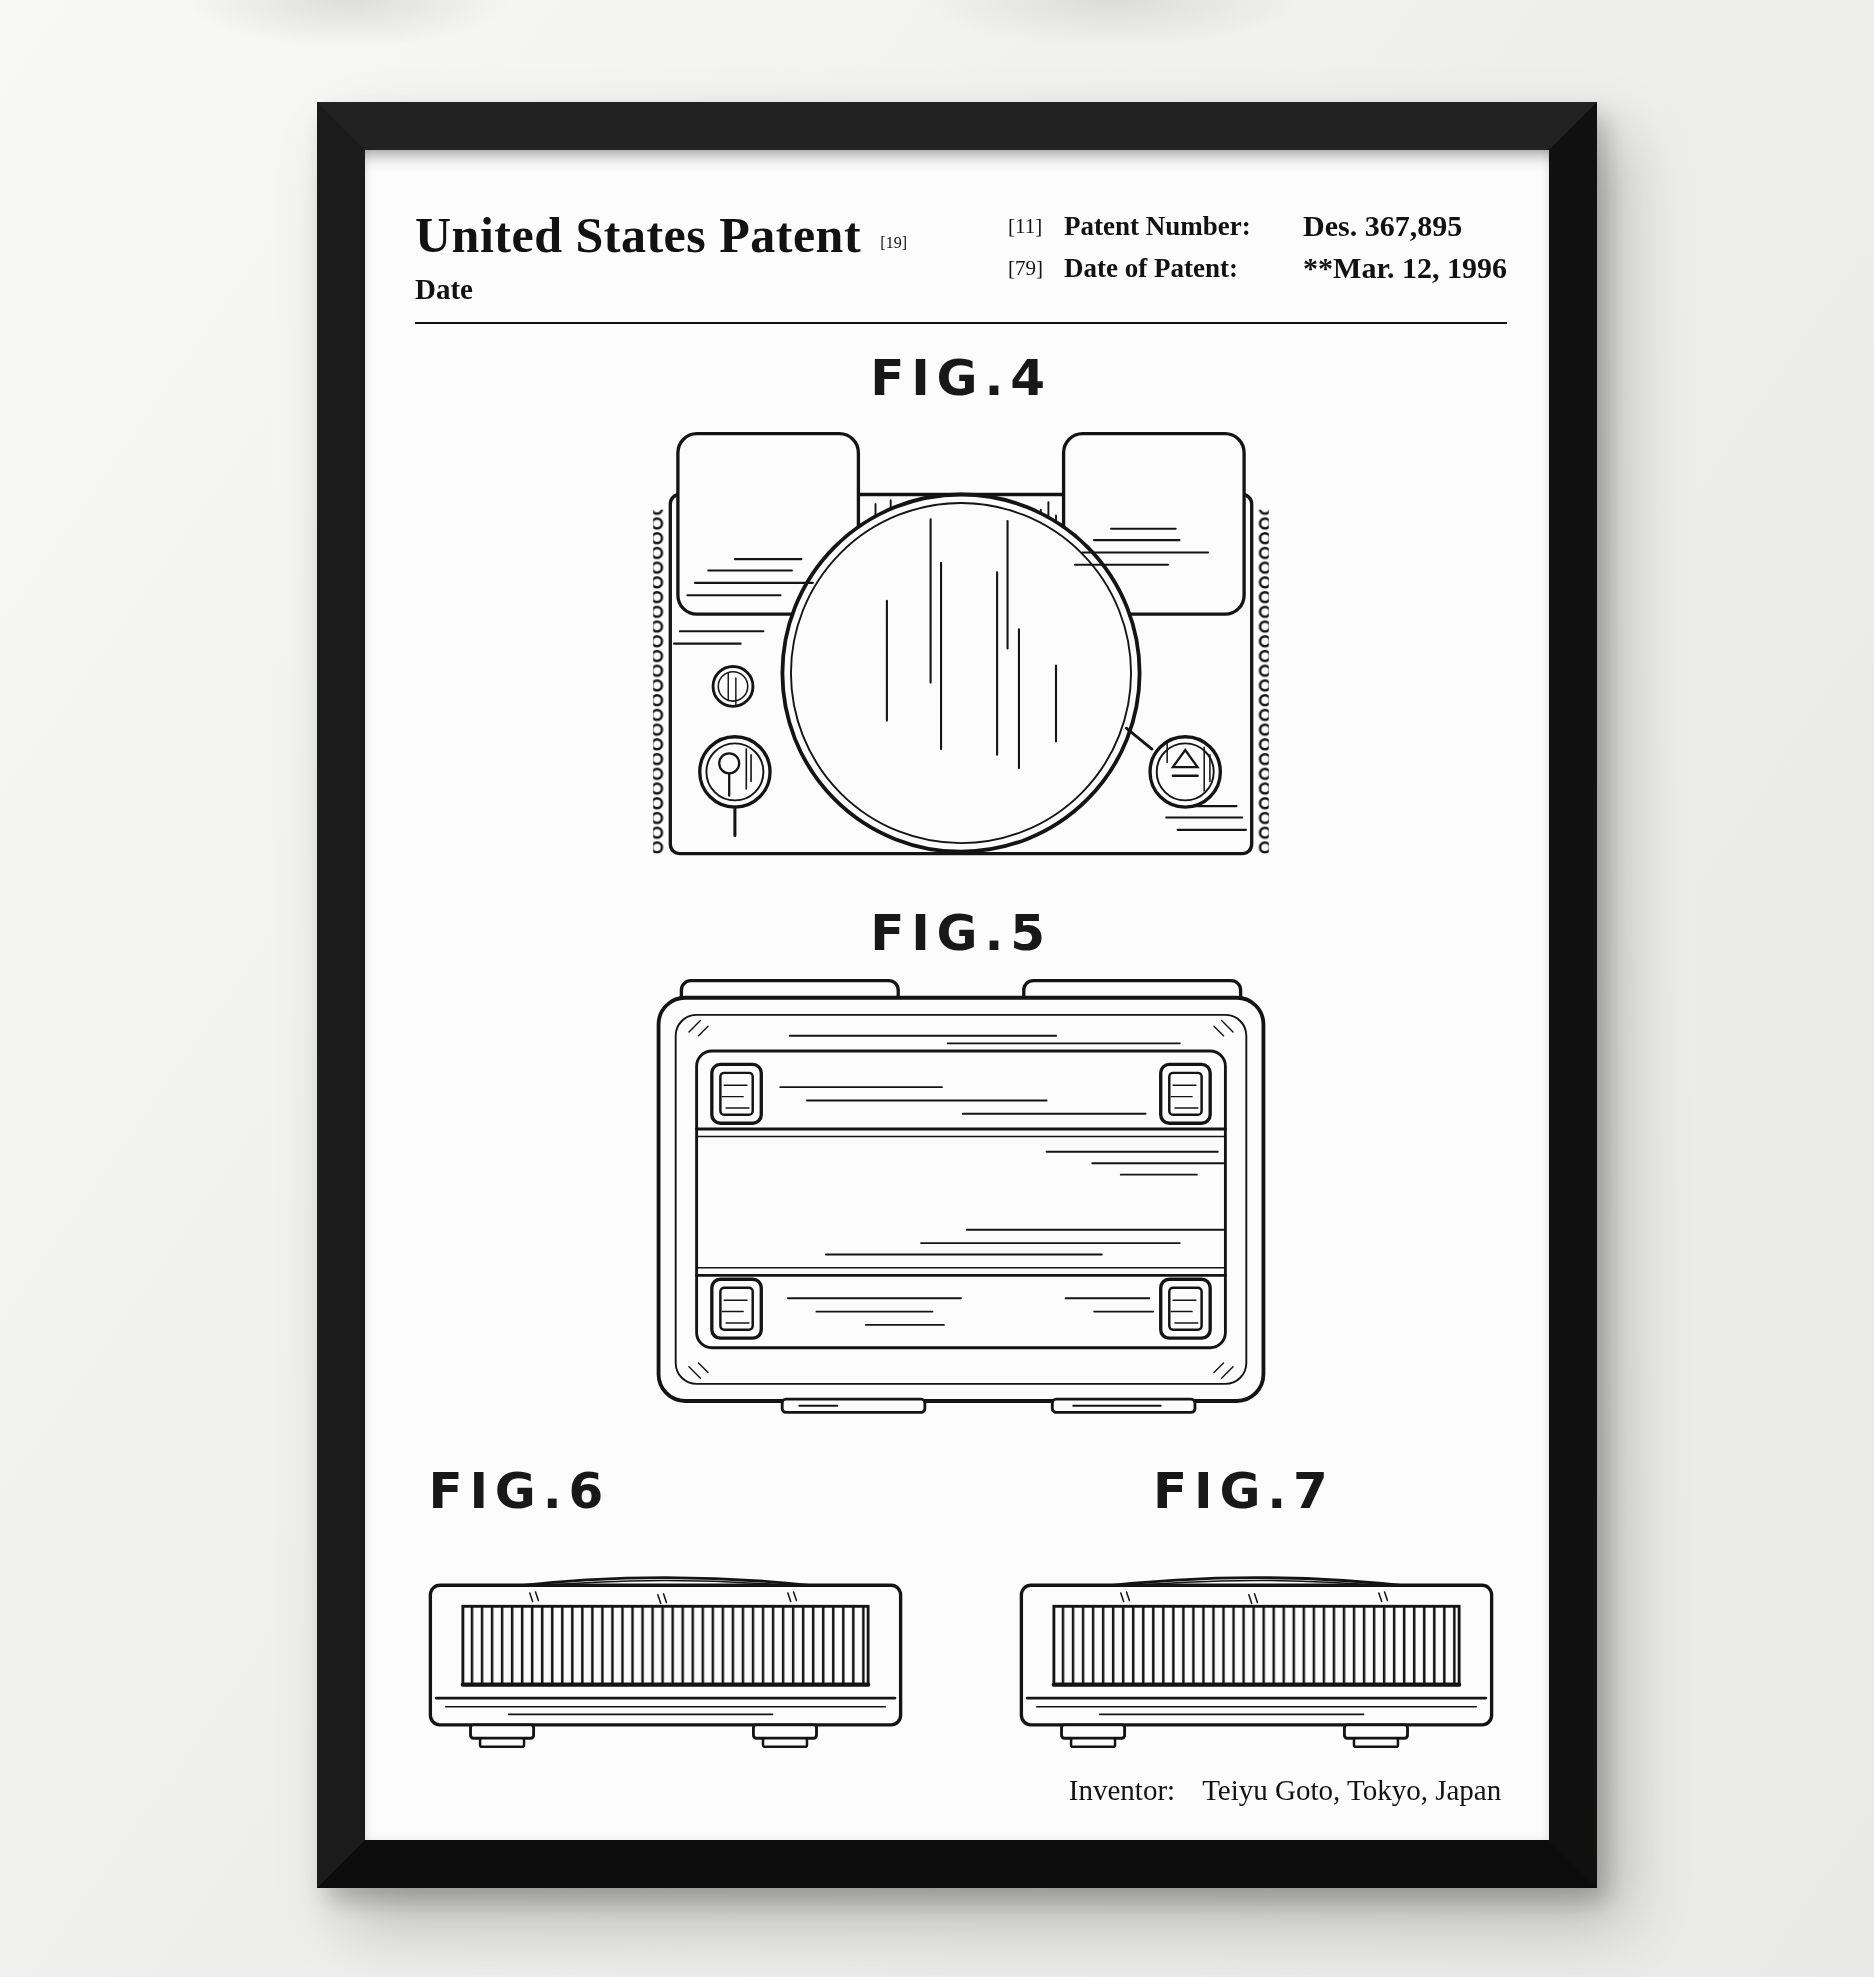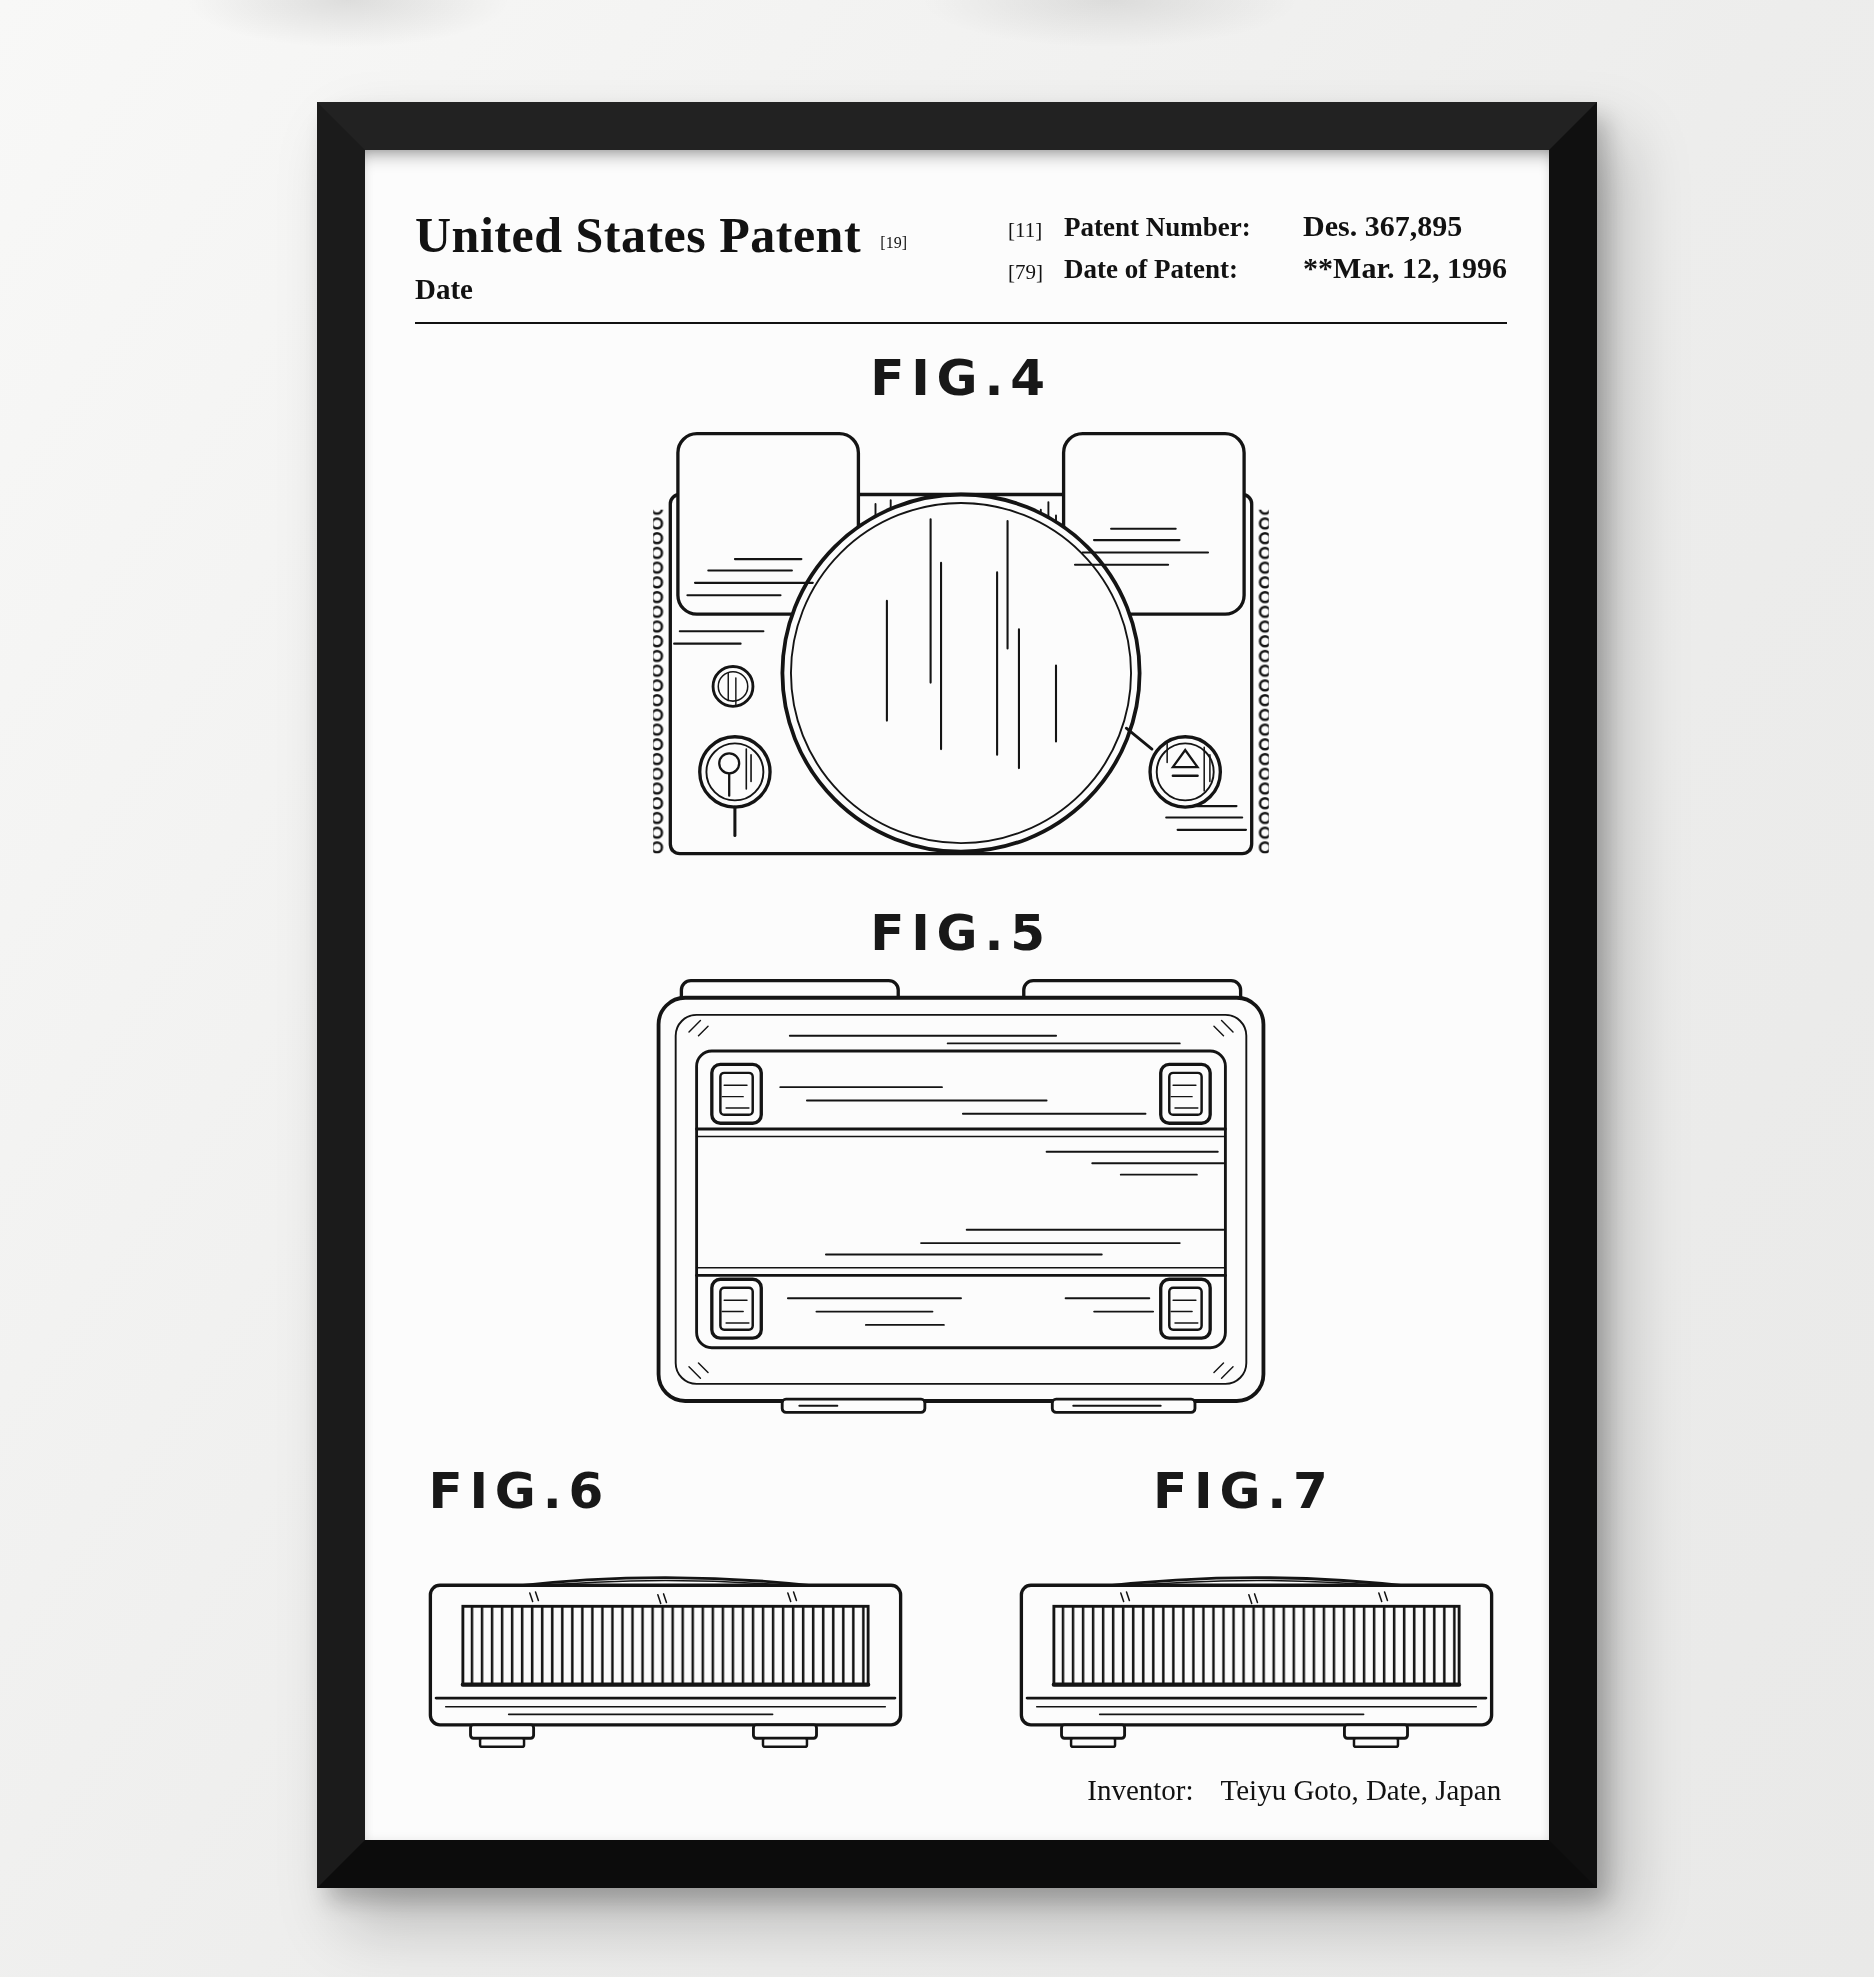--- a/index.html
+++ b/index.html
@@ -28,21 +28,21 @@
     color:#121212;
     overflow:hidden;
   }
   
   .patent-header{ display:flex; justify-content:space-between; align-items:flex-start; padding-top:13.5px;}
   .title-row{ white-space:nowrap; }
   .patent-title{ font-size:50px; font-weight:bold; letter-spacing:0.5px; }
   .title-bracket{ font-size:16px; margin-left:19.3px; position:relative; top:-3.9px; }
   .applicant{ font-size:29px; font-weight:bold; margin-top:9.7px; }
   .header-right{ padding-top:3.9px; }
-  .meta-row{ display:flex; align-items:flex-end; margin-bottom:7.7px; }
+  .meta-row{ display:flex; align-items:center; margin-bottom:7.7px; }
   .meta-bracket{ font-size:21px; width:56px; }
   .meta-label{ font-size:27px; font-weight:bold; width:239px; }
   .meta-value{ font-size:30px; font-weight:bold; }
   .rule{ border-bottom:2.9px solid #111; margin-top:15.4px; }
   
   .fig-label{
     font-family:"DejaVu Sans", sans-serif;
     font-weight:bold; font-size:50px; letter-spacing:6.8px; color:#181818;
     text-align:center;
   }
@@ -208,18 +208,18 @@
       </div>
       <div class="fig-col">
         <div class="fig-label fig7-label">FIG.7</div>
         <svg class="fig-svg" width="497" height="206" viewBox="0 0 520 215">
           <use href="#sideview"></use>
         </svg>
       </div>
     </div>
 
     <div class="inventor-line">
-      <span class="inv-label">Inventor:</span><b class="inv-name">Teiyu Goto</b><span>, Date, Japan</span>
+      <span class="inv-label">Inventor:</span><b class="inv-name">Teiyu Goto</b><span>, Tokyo, Japan</span>
     </div>
 
   </div>
 </div>
 
 
 </body></html>

